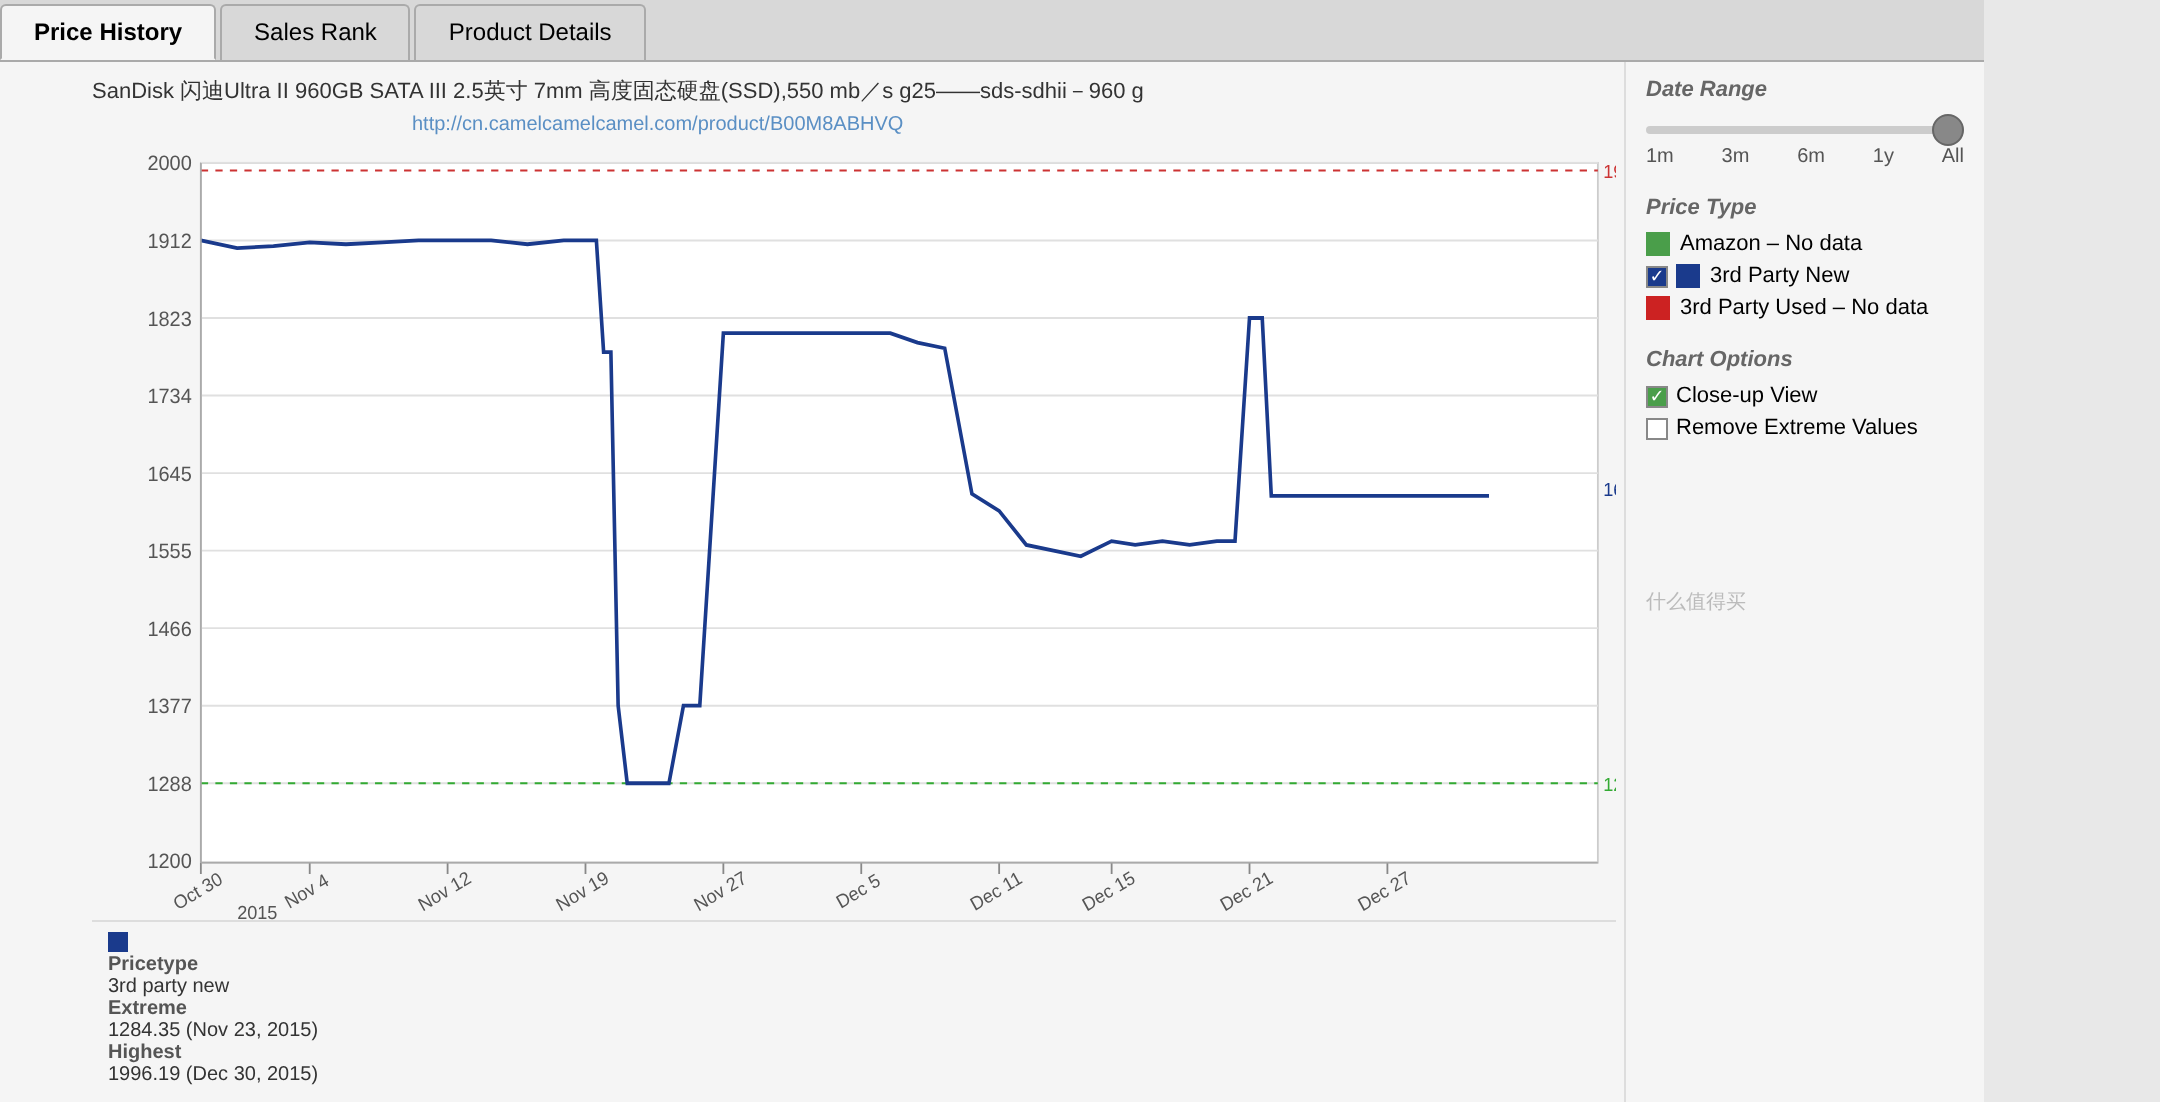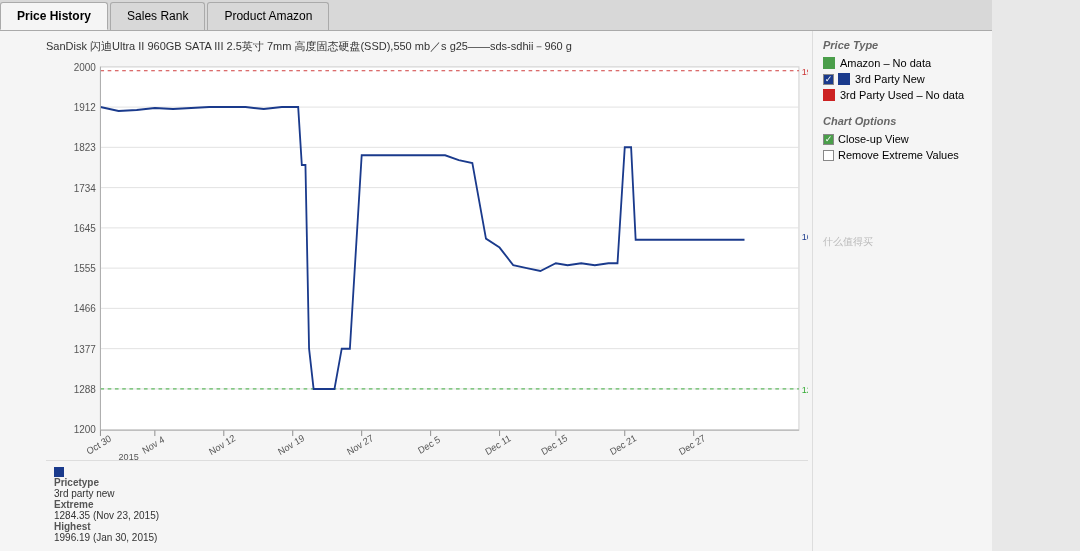--- a/index.html
+++ b/index.html
@@ -186,27 +186,28 @@
     }
   </style>
 </head>
 <body>
 
 <div class="container">
 
   <div class="tabs">
     <div class="tab active">Price History</div>
     <div class="tab">Sales Rank</div>
-    <div class="tab">Product Amazon</div>
+    <div class="tab">Product Details</div>
   </div>
 
   <div class="main">
 
     <div class="chart-area">
       <div class="chart-title">SanDisk 闪迪Ultra II 960GB SATA III 2.5英寸 7mm 高度固态硬盘(SSD),550 mb／s g25——sds-sdhii－960 g</div>
+      <div class="chart-url">http://cn.camelcamelcamel.com/product/B00M8ABHVQ</div>
       <div class="chart-wrapper">
         <svg class="chart" viewBox="0 0 840 410" preserveAspectRatio="none">
 
           <rect x="60" y="10" width="770" height="370" fill="white" stroke="#ccc"></rect>
 
           <line x1="60" y1="10" x2="830" y2="10" stroke="#e0e0e0" stroke-width="1"></line>
           <line x1="60" y1="51" x2="830" y2="51" stroke="#e0e0e0" stroke-width="1"></line>
           <line x1="60" y1="92" x2="830" y2="92" stroke="#e0e0e0" stroke-width="1"></line>
           <line x1="60" y1="133" x2="830" y2="133" stroke="#e0e0e0" stroke-width="1"></line>
           <line x1="60" y1="174" x2="830" y2="174" stroke="#e0e0e0" stroke-width="1"></line>
@@ -327,27 +328,42 @@
         <div class="legend-col">
           <div class="legend-label">Pricetype</div>
           <div class="legend-value">3rd party new</div>
         </div>
         <div class="legend-col">
           <div class="legend-label">Extreme</div>
           <div class="legend-value">1284.35 (Nov 23, 2015)</div>
         </div>
         <div class="legend-col">
           <div class="legend-label">Highest</div>
-          <div class="legend-value">1996.19 (Jan 30, 2015)</div>
+          <div class="legend-value">1996.19 (Dec 30, 2015)</div>
         </div>
       </div>
     </div>
 
     <div class="sidebar">
 
+      <div class="sidebar-section">
+        <div class="sidebar-section-title">Date Range</div>
+        <div class="date-range-slider">
+          <div class="slider-track">
+            <div class="slider-thumb"></div>
+          </div>
+        </div>
+        <div class="date-range-labels">
+          <span>1m</span>
+          <span>3m</span>
+          <span>6m</span>
+          <span>1y</span>
+          <span>All</span>
+        </div>
+      </div>
 
       <div class="sidebar-section">
         <div class="sidebar-section-title">Price Type</div>
 
         <div class="price-type-item">
           <div class="color-box cb-green"></div>
           <span>Amazon – No data</span>
         </div>
 
         <div class="price-type-item">

